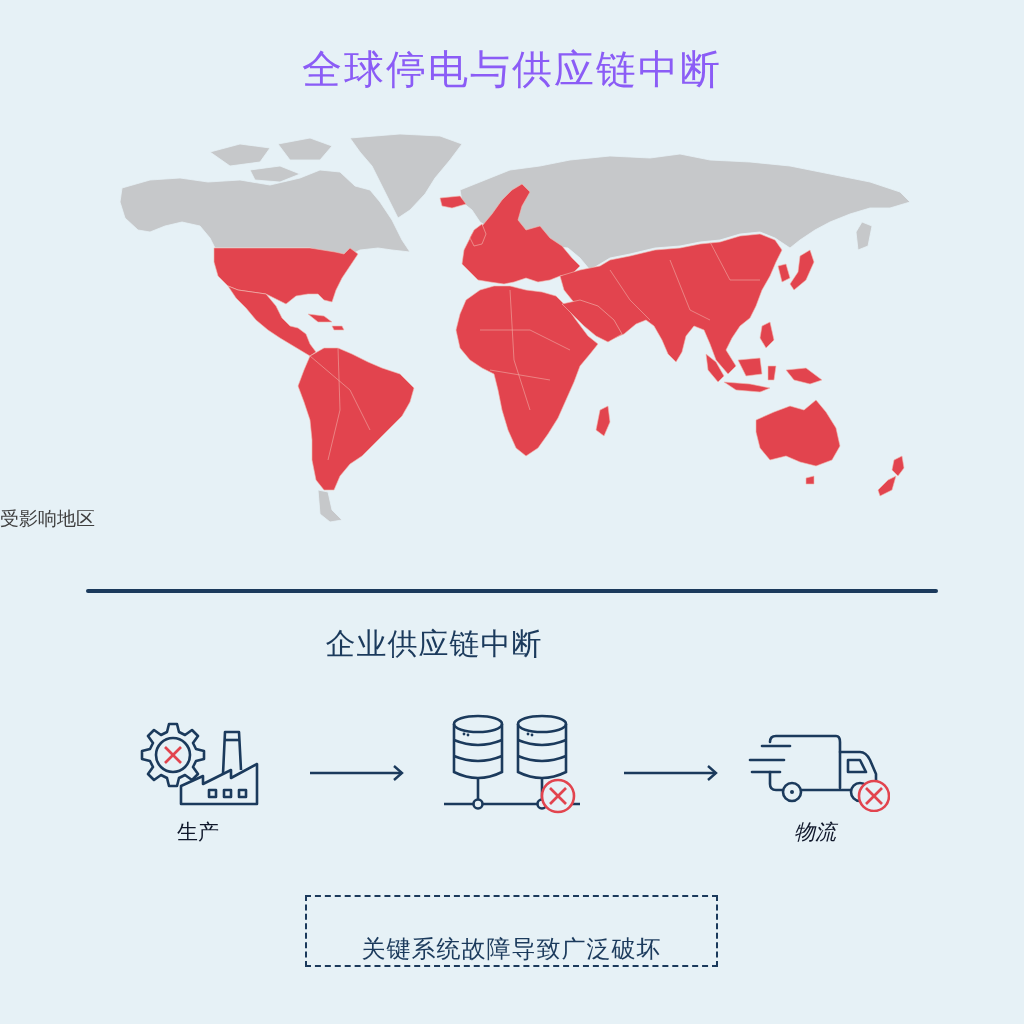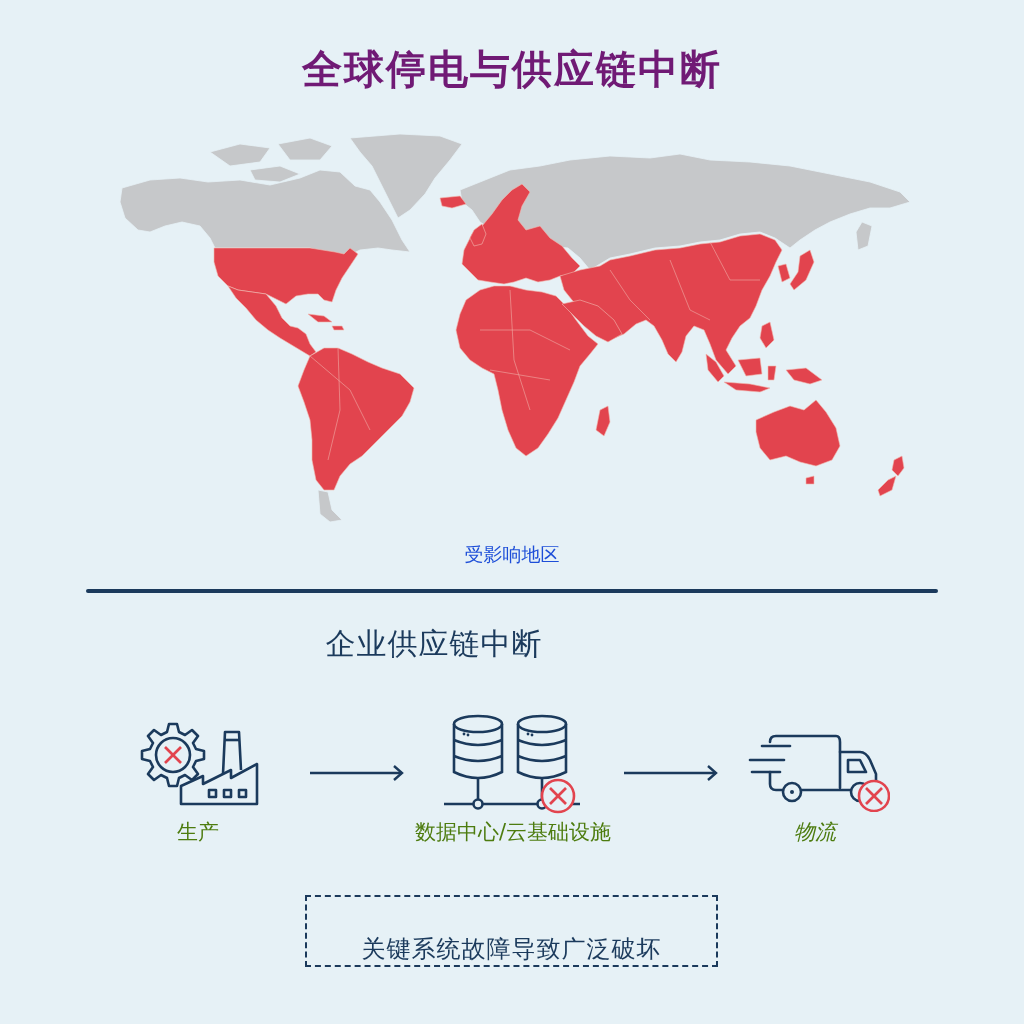--- a/index.html
+++ b/index.html
@@ -5,39 +5,39 @@
   html, body { margin:0; padding:0; }
   body {
     width:1024px; height:1024px; overflow:hidden;
     background:#e6f1f6;
     font-family: "DejaVu Sans", "Liberation Sans", sans-serif;
     color:#1b3a5c;
     position:relative;
   }
   .title {
     position:absolute; left:0; top:42px; width:1024px; text-align:center;
-    font-size:40px; letter-spacing:2px; color:#701a75;font-weight:bold;
+    font-size:40px; letter-spacing:2px; color:#8b5cf6;
   }
   .map {
     position:absolute; left:110px; top:130px; width:810px; height:400px;
   }
   .map-caption {
-    position:absolute; left:0; top:542px; width:1024px; text-align:center;
-    font-size:19px; color:#1d4ed8;
+    position:absolute; left:0; top:506px; width:1024px; text-align:left;
+    font-size:19px; color:#404040;
   }
   .divider {
     position:absolute; left:86px; top:589px; width:852px; height:4px;
     background:#1b3a5c; border-radius:2px;
   }
   .subtitle {
     position:absolute; left:0; top:624px; width:868px; text-align:center;
     font-size:30px; letter-spacing:1px; color:#1b3a5c;
   }
   .node { position:absolute; text-align:center; }
-  .node .label { font-size:21px; color:#4d7c0f; margin-top:8px; white-space:nowrap; }
+  .node .label { font-size:21px; color:#0f172a; margin-top:8px; white-space:nowrap; }
   .arrow { position:absolute; }
   .callout {
     position:absolute; left:305px; top:895px; width:413px; height:72px;
     border:2px dashed #1b3a5c; box-sizing:border-box;
     display:flex; align-items:flex-end; justify-content:center;
     font-size:24px; letter-spacing:1px; color:#1b3a5c;
   }
 </style>
 </head>
 <body>
@@ -176,21 +176,20 @@
         <circle cx="30" cy="23" r="1.4"></circle>
       <circle cx="90" cy="22" r="1.4"></circle>
         <circle cx="94" cy="23" r="1.4"></circle>
     </g>
     <g fill="#e6f1f6" stroke="#e2444e" stroke-width="2.6">
       <circle cx="120" cy="84" r="16"></circle>
       <line x1="112" y1="76" x2="128" y2="92"></line>
       <line x1="128" y1="76" x2="112" y2="92"></line>
     </g>
   </svg>
-  <div class="label" style="margin-top:2px;">数据中心/云基础设施</div>
 </div>
 
 <svg class="arrow" style="left:622px; top:763px;" width="100" height="20" viewBox="0 0 100 20">
   <line x1="2" y1="10" x2="94" y2="10" stroke="#1b3a5c" stroke-width="2.4"></line>
   <polyline points="86,3 94,10 86,17" fill="none" stroke="#1b3a5c" stroke-width="2.4"></polyline>
 </svg>
 
 <div class="node" style="left:730px; top:726px; width:170px;font-style:italic;">
   <svg width="150" height="86" viewBox="0 0 150 86" style="display:block; margin:0 auto;">
     <g fill="none" stroke="#1b3a5c" stroke-width="2.6" stroke-linejoin="round" stroke-linecap="round">

